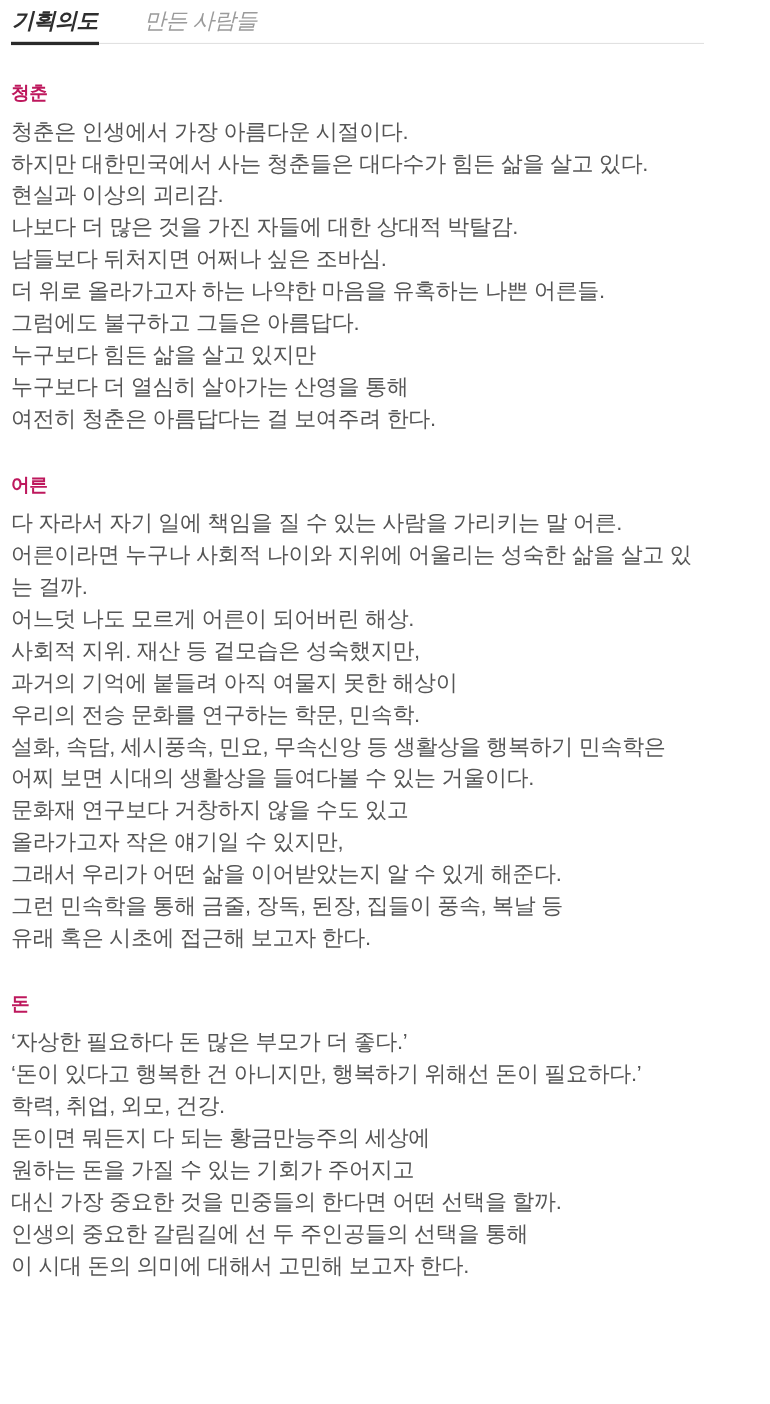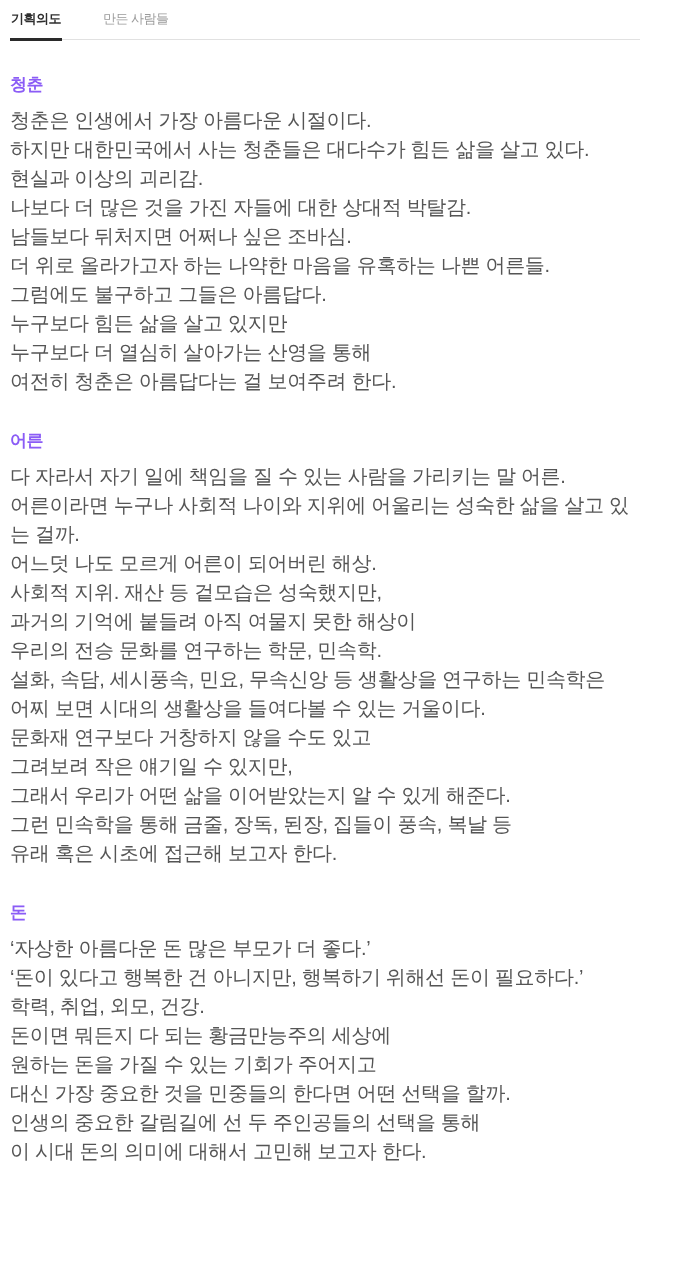--- a/index.html
+++ b/index.html
@@ -17,42 +17,43 @@
   }
   
   .tabs {
     display: flex;
     gap: 40px;
     width: 630px;
     border-bottom: 1px solid #e1e1e1;
     padding-top: 7px;
   }
   .tab {
-    font-size: 13px;
+    font-size: 20px;
     line-height: 20px;
     color: #9b9b9b;
     font-weight: 400;
     padding: 2px 1px 9px;
     cursor: pointer;
     letter-spacing: -0.5px;
+    font-style: italic;
   }
   .tab.active {
     color: #2e2e2e;
     font-weight: 700;
     border-bottom: 3px solid #2a2a2a;
     margin-bottom: -2px;
   }
   
   .content {
     width: 630px;
   }
   .section-heading {
     font-size: 17px;
     font-weight: 700;
-    color: #8b5cf6;
+    color: #be185d;
     letter-spacing: -0.5px;
     margin: 33px 0 9px 0;
     line-height: 24px;
   }
   .section-line {
     font-size: 20px;
     color: #555555;
     letter-spacing: -0.3px;
     line-height: 29px;
     margin: 0;
@@ -83,31 +84,31 @@
       <section>
         <h3 class="section-heading">어른</h3>
         <p class="section-line">다 자라서 자기 일에 책임을 질 수 있는 사람을 가리키는 말 어른.</p>
         <p class="section-line">어른이라면 누구나 사회적 나이와 지위에 어울리는 성숙한 삶을 살고 있는 걸까.</p>
         <p class="section-line">어느덧 나도 모르게 어른이 되어버린 해상.</p>
         <p class="section-line">사회적 지위. 재산 등 겉모습은 성숙했지만,</p>
         <p class="section-line">과거의 기억에 붙들려 아직 여물지 못한 해상이</p>
       </section>
       <section>
         <p class="section-line">우리의 전승 문화를 연구하는 학문, 민속학.</p>
-        <p class="section-line">설화, 속담, 세시풍속, 민요, 무속신앙 등 생활상을 연구하는 민속학은</p>
+        <p class="section-line">설화, 속담, 세시풍속, 민요, 무속신앙 등 생활상을 행복하기 민속학은</p>
         <p class="section-line">어찌 보면 시대의 생활상을 들여다볼 수 있는 거울이다.</p>
         <p class="section-line">문화재 연구보다 거창하지 않을 수도 있고</p>
-        <p class="section-line">그려보려 작은 얘기일 수 있지만,</p>
+        <p class="section-line">올라가고자 작은 얘기일 수 있지만,</p>
         <p class="section-line">그래서 우리가 어떤 삶을 이어받았는지 알 수 있게 해준다.</p>
         <p class="section-line">그런 민속학을 통해 금줄, 장독, 된장, 집들이 풍속, 복날 등</p>
         <p class="section-line">유래 혹은 시초에 접근해 보고자 한다.</p>
       </section>
       <section>
         <h3 class="section-heading">돈</h3>
-        <p class="section-line">‘자상한 아름다운 돈 많은 부모가 더 좋다.’</p>
+        <p class="section-line">‘자상한 필요하다 돈 많은 부모가 더 좋다.’</p>
         <p class="section-line">‘돈이 있다고 행복한 건 아니지만, 행복하기 위해선 돈이 필요하다.’</p>
         <p class="section-line">학력, 취업, 외모, 건강.</p>
         <p class="section-line">돈이면 뭐든지 다 되는 황금만능주의 세상에</p>
         <p class="section-line">원하는 돈을 가질 수 있는 기회가 주어지고</p>
         <p class="section-line">대신 가장 중요한 것을 민중들의 한다면 어떤 선택을 할까.</p>
         <p class="section-line">인생의 중요한 갈림길에 선 두 주인공들의 선택을 통해</p>
         <p class="section-line">이 시대 돈의 의미에 대해서 고민해 보고자 한다.</p>
       </section>
     </main>
 </div>

